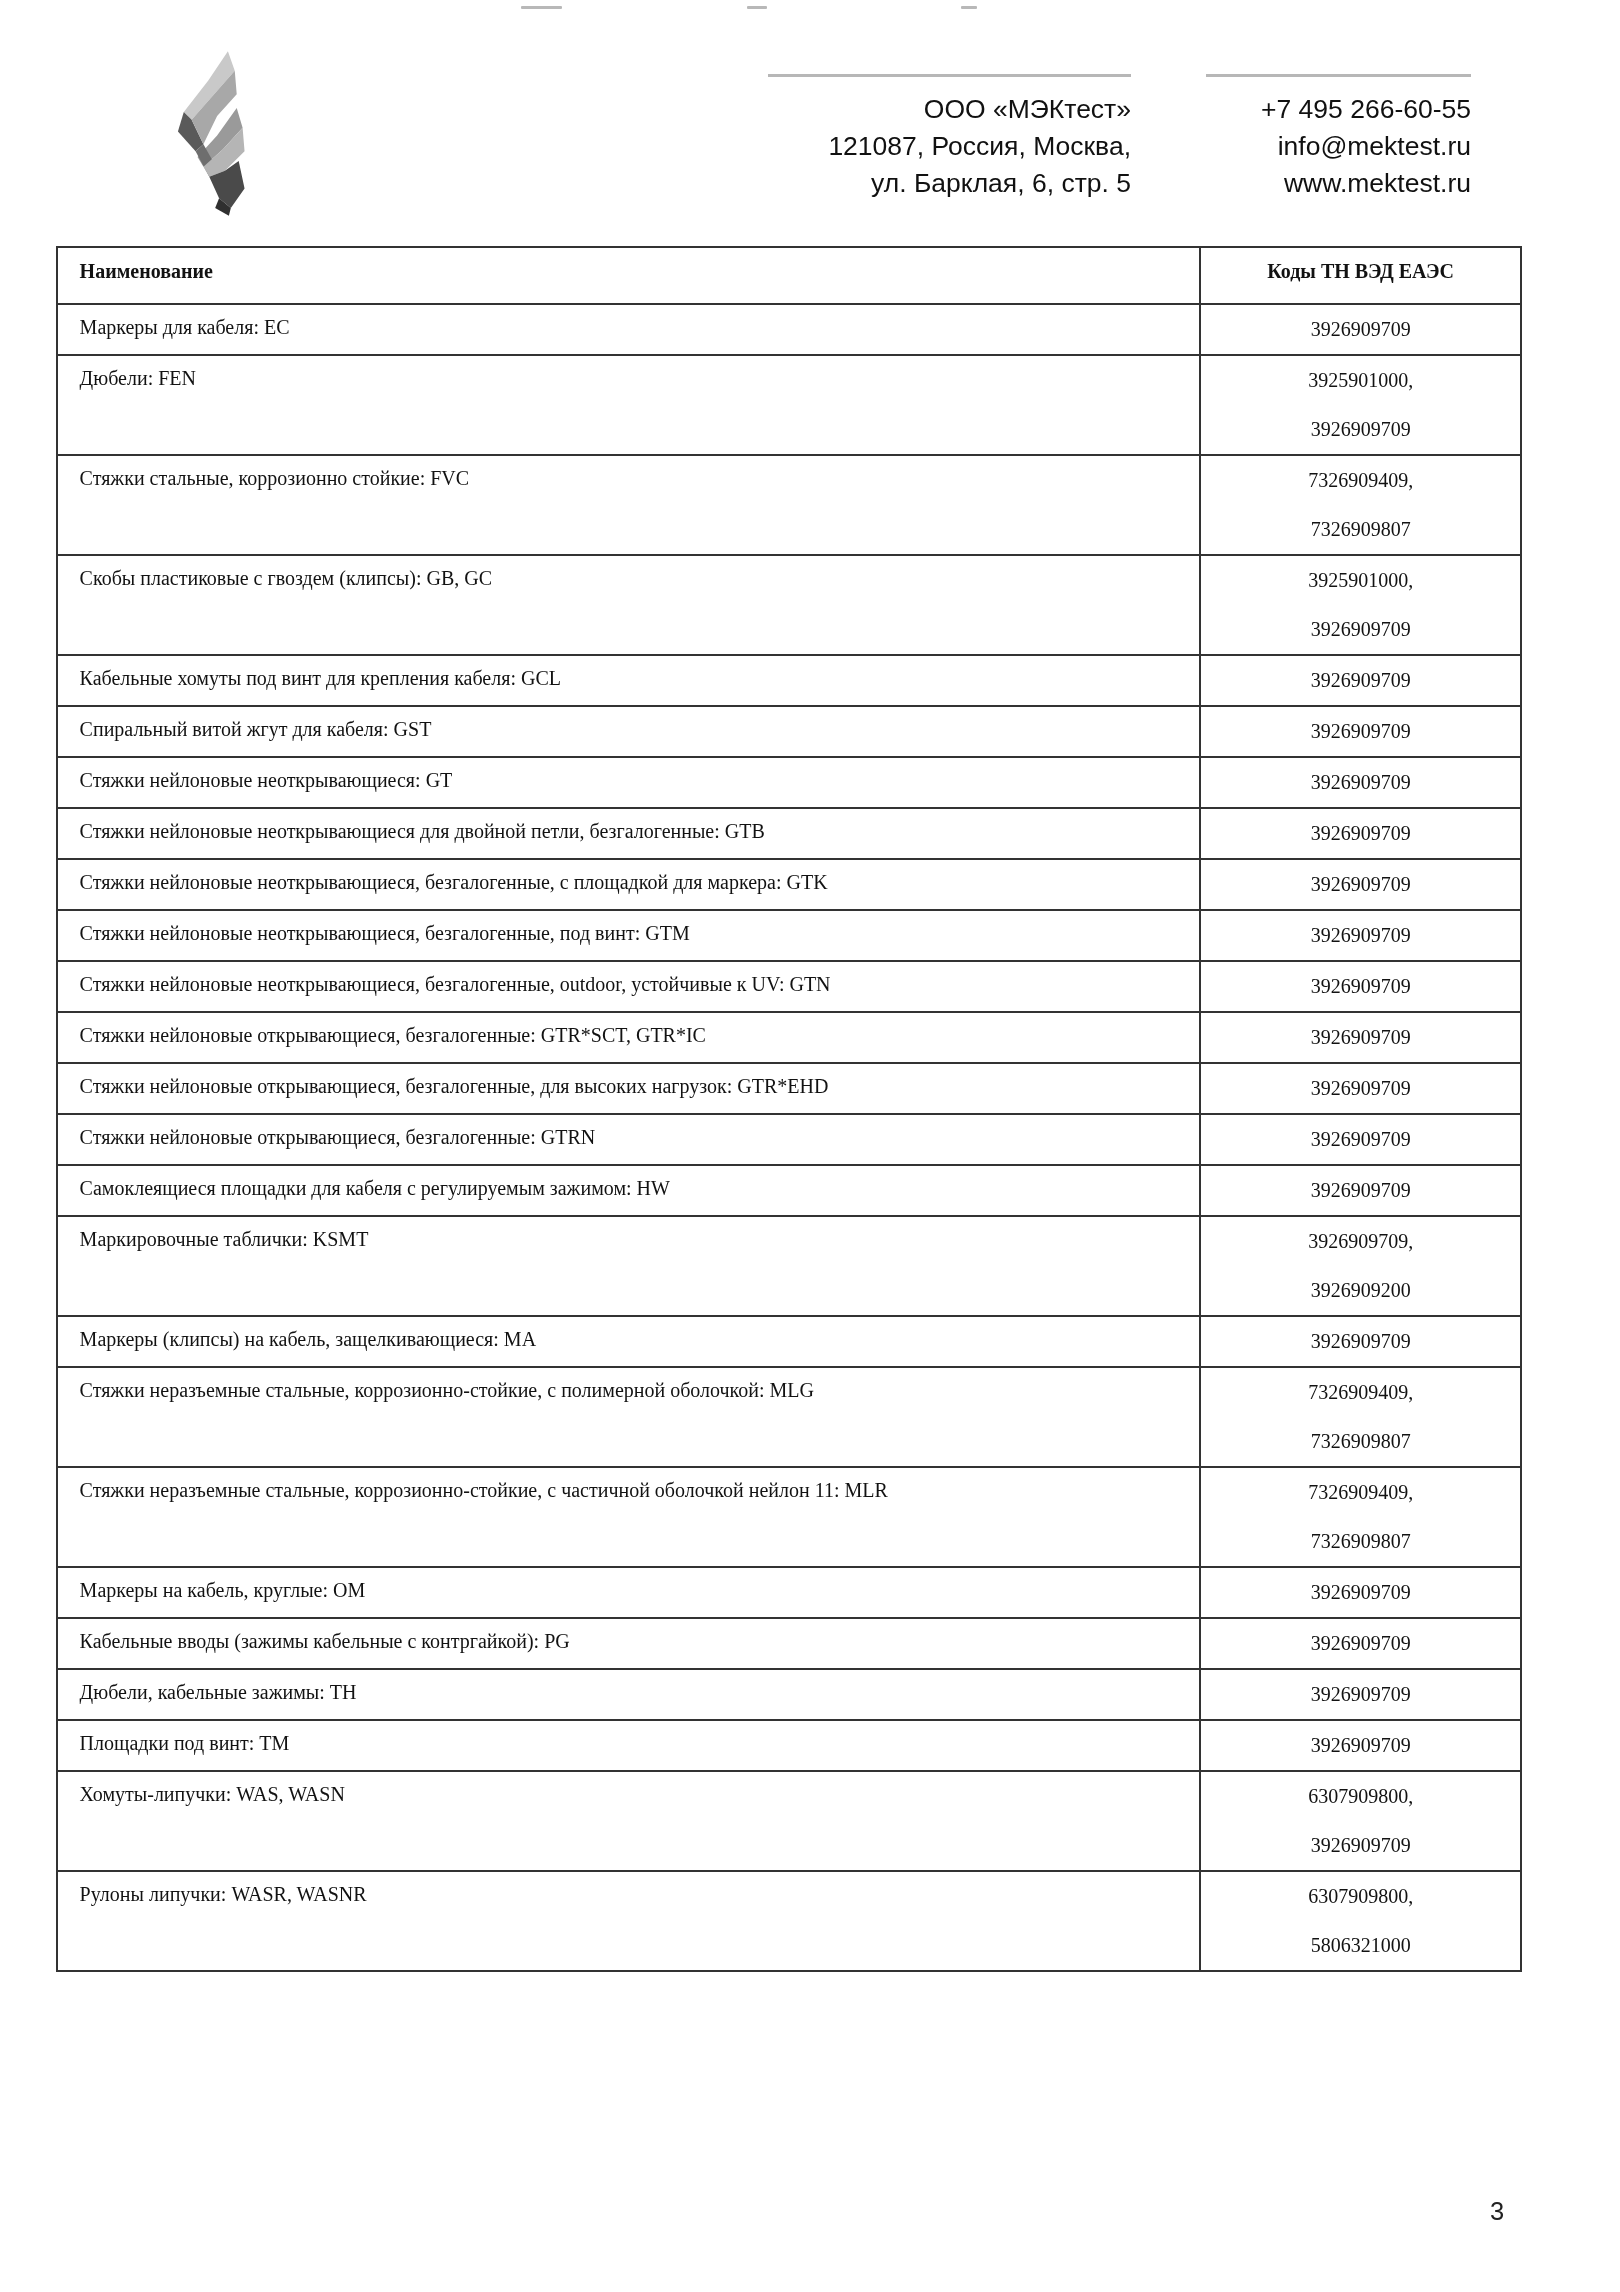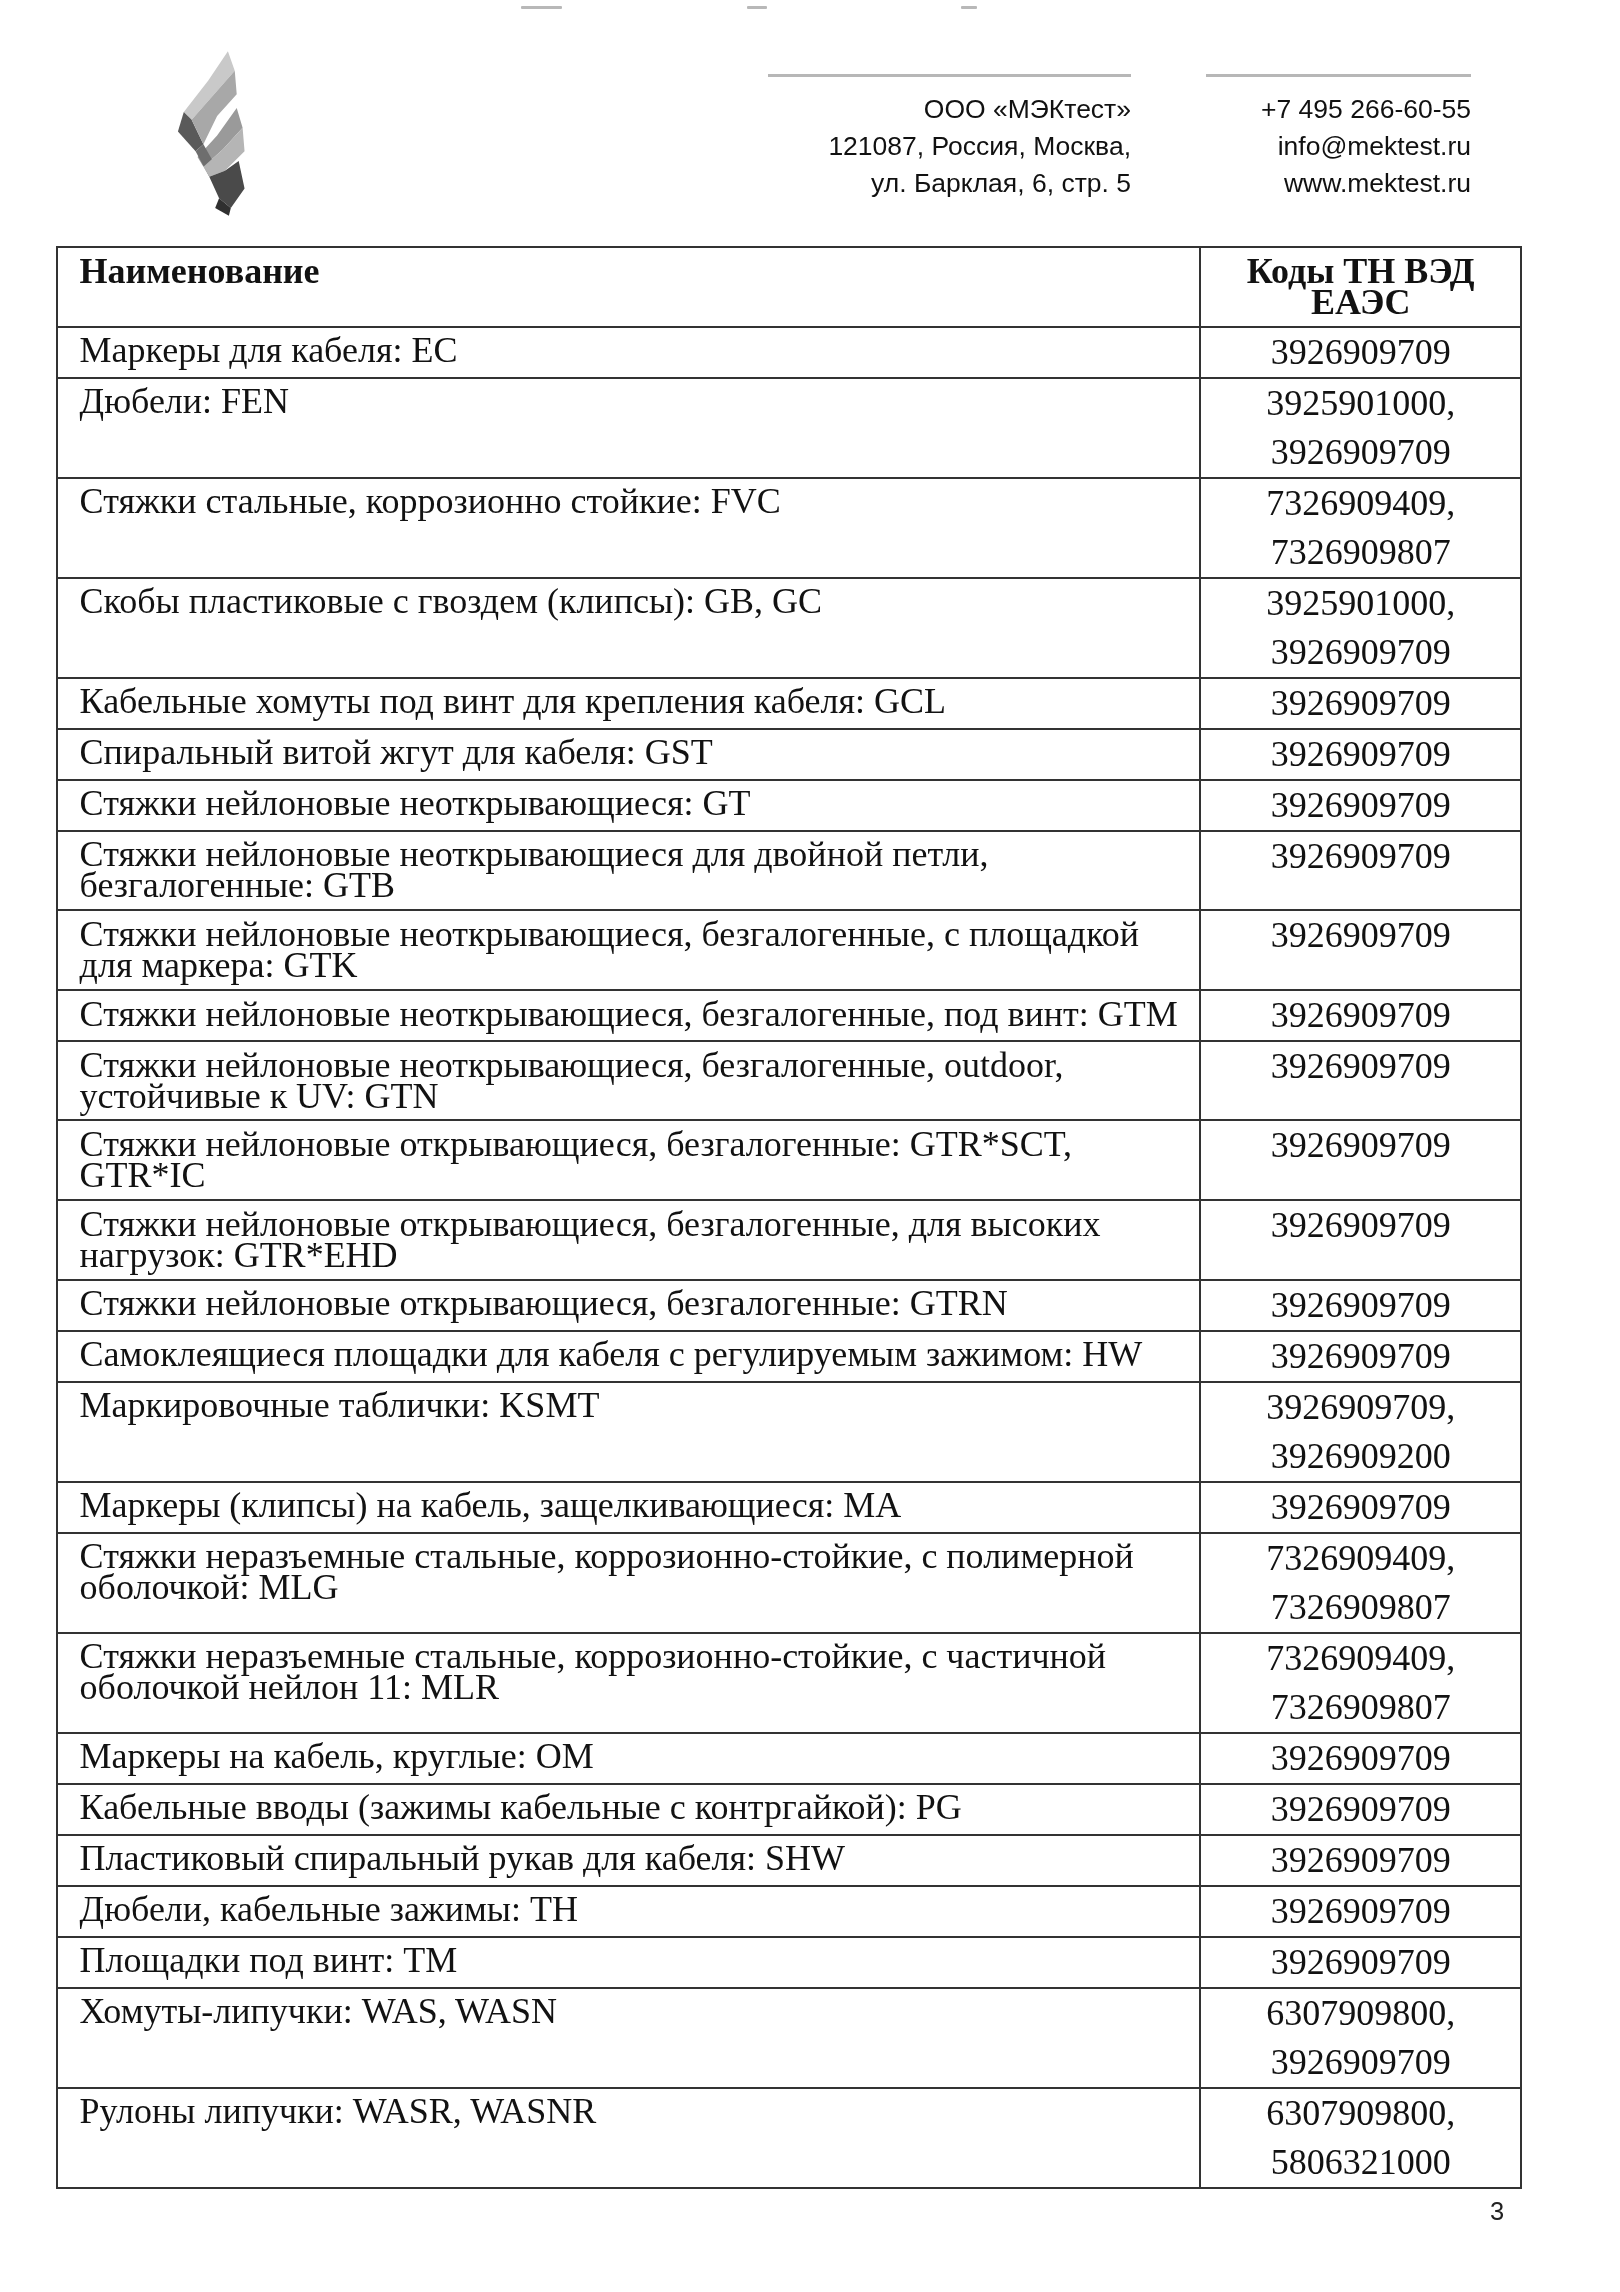--- a/index.html
+++ b/index.html
@@ -68,21 +68,21 @@
     .col-company { left: 768px; top: 74px; width: 363px; }
     .col-phone { left: 1206px; top: 74px; width: 265px; }
 
     table.codes {
       position: absolute;
       left: 56px;
       top: 246px;
       width: 1466px;
       border-collapse: collapse;
       font-family: "Liberation Serif", serif;
-      font-size: 36px;
+      font-size: 20px;
       color: #121212;
     }
     table.codes td, table.codes th {
       border: 2px solid #333;
       vertical-align: top;
       padding: 5.9px 13.7px 7.8px 21.6px;
       line-height: 31px;
     }
     table.codes th {
       font-weight: bold;
@@ -289,26 +289,20 @@
           <span class="code-line">3926909709</span>
         </td>
       </tr>
       <tr>
         <td class="name-cell">Кабельные вводы (зажимы кабельные с контргайкой): PG</td>
         <td class="code-cell">
           <span class="code-line">3926909709</span>
         </td>
       </tr>
       <tr>
-        <td class="name-cell">Пластиковый спиральный рукав для кабеля: SHW</td>
-        <td class="code-cell">
-          <span class="code-line">3926909709</span>
-        </td>
-      </tr>
-      <tr>
         <td class="name-cell">Дюбели, кабельные зажимы: TH</td>
         <td class="code-cell">
           <span class="code-line">3926909709</span>
         </td>
       </tr>
       <tr>
         <td class="name-cell">Площадки под винт: TM</td>
         <td class="code-cell">
           <span class="code-line">3926909709</span>
         </td>

